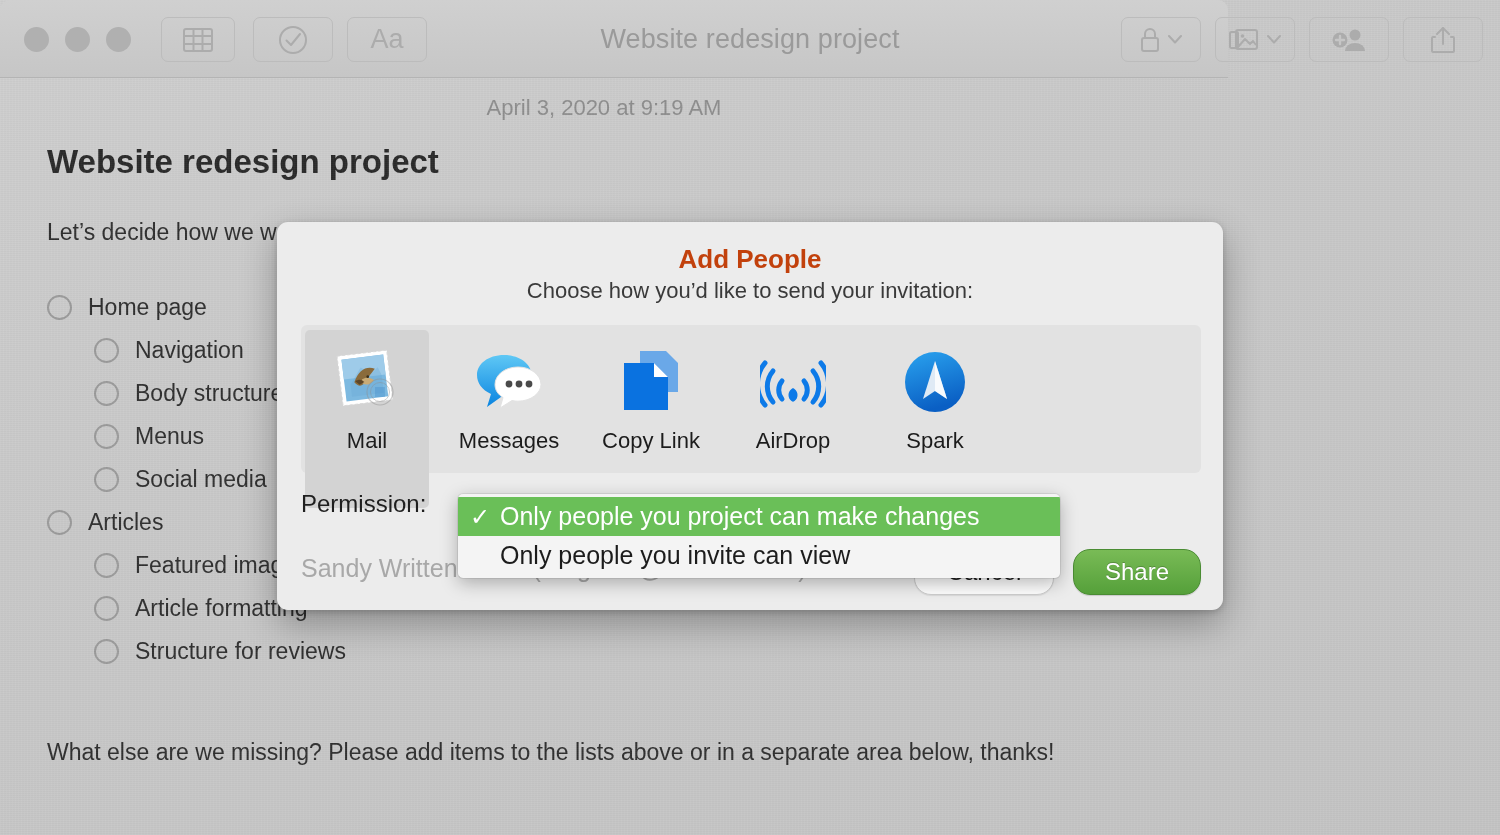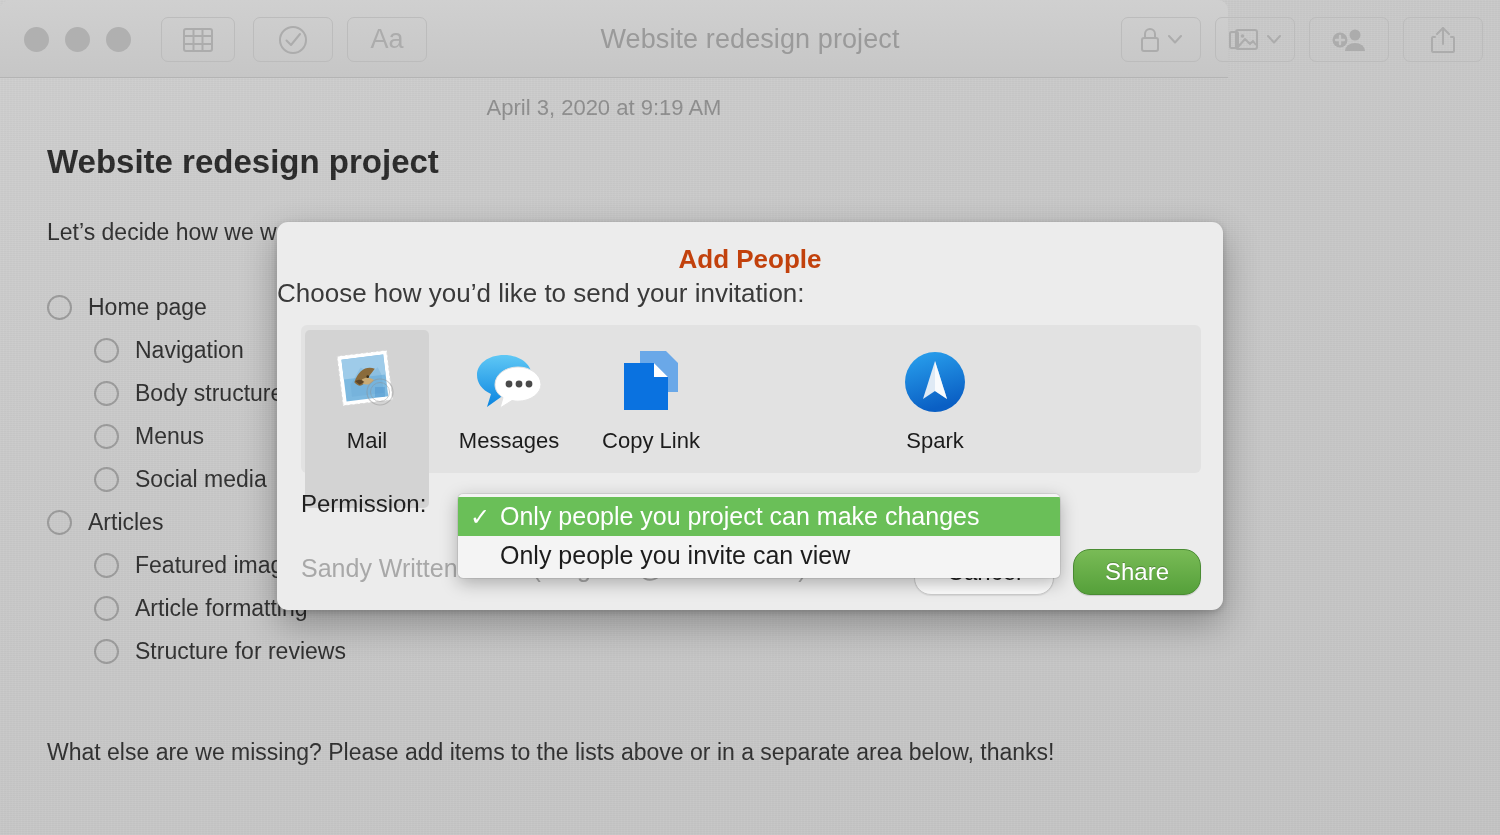--- a/index.html
+++ b/index.html
@@ -158,21 +158,22 @@
     position: absolute;
     top: 22px; left: 0; width: 946px;
     text-align: center;
     font-size: 26px;
     font-weight: bold;
     color: #c2410c;
   }
   .dlg-sub {
     position: absolute;
     top: 56px; left: 0; width: 946px;
-    font-size: 26px;
+    text-align: center;
+    font-size: 22px;
     color: #3a3a3a;
   }
 
   
   .svc-strip {
     position: absolute;
     top: 103px; left: 24px;
     width: 900px; height: 148px;
     background: #e2e2e2;
     border-radius: 6px;
@@ -468,20 +469,36 @@
         <span class="svc-icon">
           <svg width="62" height="68" viewBox="0 0 62 68">
             <path d="M20 3 H46 L58 15 V44 H20 Z" fill="#6aa8e8"></path>
             <path d="M4 15 H34 L48 29 V62 H4 Z" fill="#0a72e0"></path>
             <path d="M34 15 L48 29 H34 Z" fill="#ffffff"></path>
           </svg>
         </span>
         <span class="svc-label">Copy Link</span>
       </div>
 
+      <div class="svc" style="left:430px;">
+        <span class="svc-icon">
+          <svg width="66" height="62" viewBox="0 0 66 62">
+            <g fill="none" stroke="#0d7ae8" stroke-linecap="round">
+              <path d="M33 48 a5 5 0 0 1 0 -8 a5 5 0 0 1 0 8" stroke-width="5"></path>
+              <path d="M22 48 A14 14 0 0 1 22 30" stroke-width="5"></path>
+              <path d="M44 48 A14 14 0 0 0 44 30" stroke-width="5"></path>
+              <path d="M13 51 A24 24 0 0 1 13 20" stroke-width="5"></path>
+              <path d="M53 51 A24 24 0 0 0 53 20" stroke-width="5"></path>
+              <path d="M5 54 A33 33 0 0 1 5 12" stroke-width="5"></path>
+              <path d="M61 54 A33 33 0 0 0 61 12" stroke-width="5"></path>
+            </g>
+          </svg>
+        </span>
+        <span class="svc-label">AirDrop</span>
+      </div>
 
       <div class="svc" style="left:572px;">
         <span class="svc-icon">
           <svg width="64" height="64" viewBox="0 0 64 64">
             <defs>
               <linearGradient id="sparkGrad" x1="0" y1="0" x2="0.3" y2="1">
                 <stop offset="0%" stop-color="#2aa3ef"></stop>
                 <stop offset="100%" stop-color="#0a5fc4"></stop>
               </linearGradient>
             </defs>

